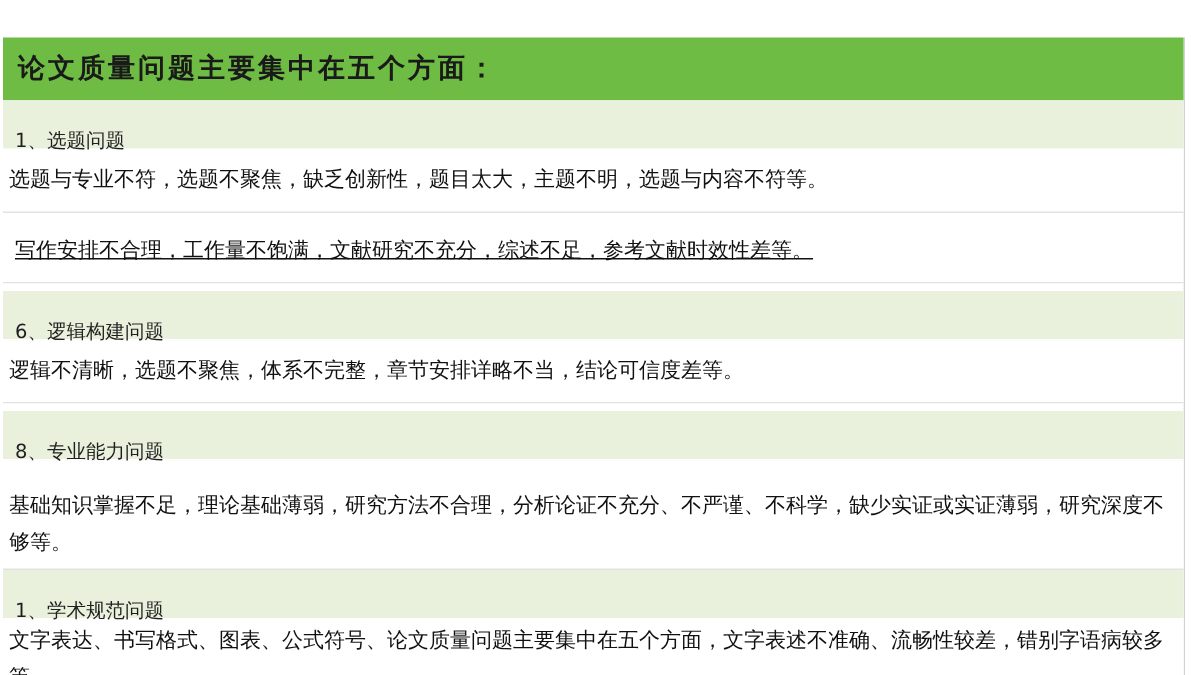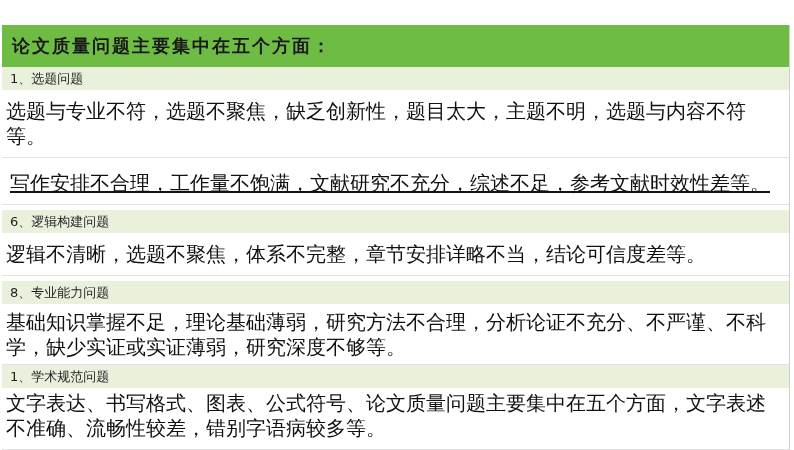--- a/index.html
+++ b/index.html
@@ -41,37 +41,37 @@
   }
   .section {
     background: #ffffff;
   }
   .sec-head {
     background: #e9f0dc;
     color: #1f1f1f;
     font-size: 13px;
     line-height: 24px;
     height: 24px;
-    padding: 0 8px;
+    padding: 16px 8px;
     box-sizing: border-box;
     white-space: nowrap;
     border-bottom: 1px solid #ffffff;
   }
   .sec-body {
     color: #111111;
-    font-size: 20px;
+    font-size: 14px;
     line-height: 25px;
     padding: 8px 8px 8px 4px;
     box-sizing: border-box;
     background: #ffffff;
     border-bottom: 1px solid #e2e2e2;
     word-break: break-all;
   }
   .sec-body.tight {
-    padding-top: 5px;
+    padding-top: 18px;
     padding-bottom: 4px;
   }
   .sec-body.indent {
     padding-left: 8px;
     text-decoration: underline;
   }
   .sec-body.nogap {
     padding-top: 2px;
   }
   .spacer {

